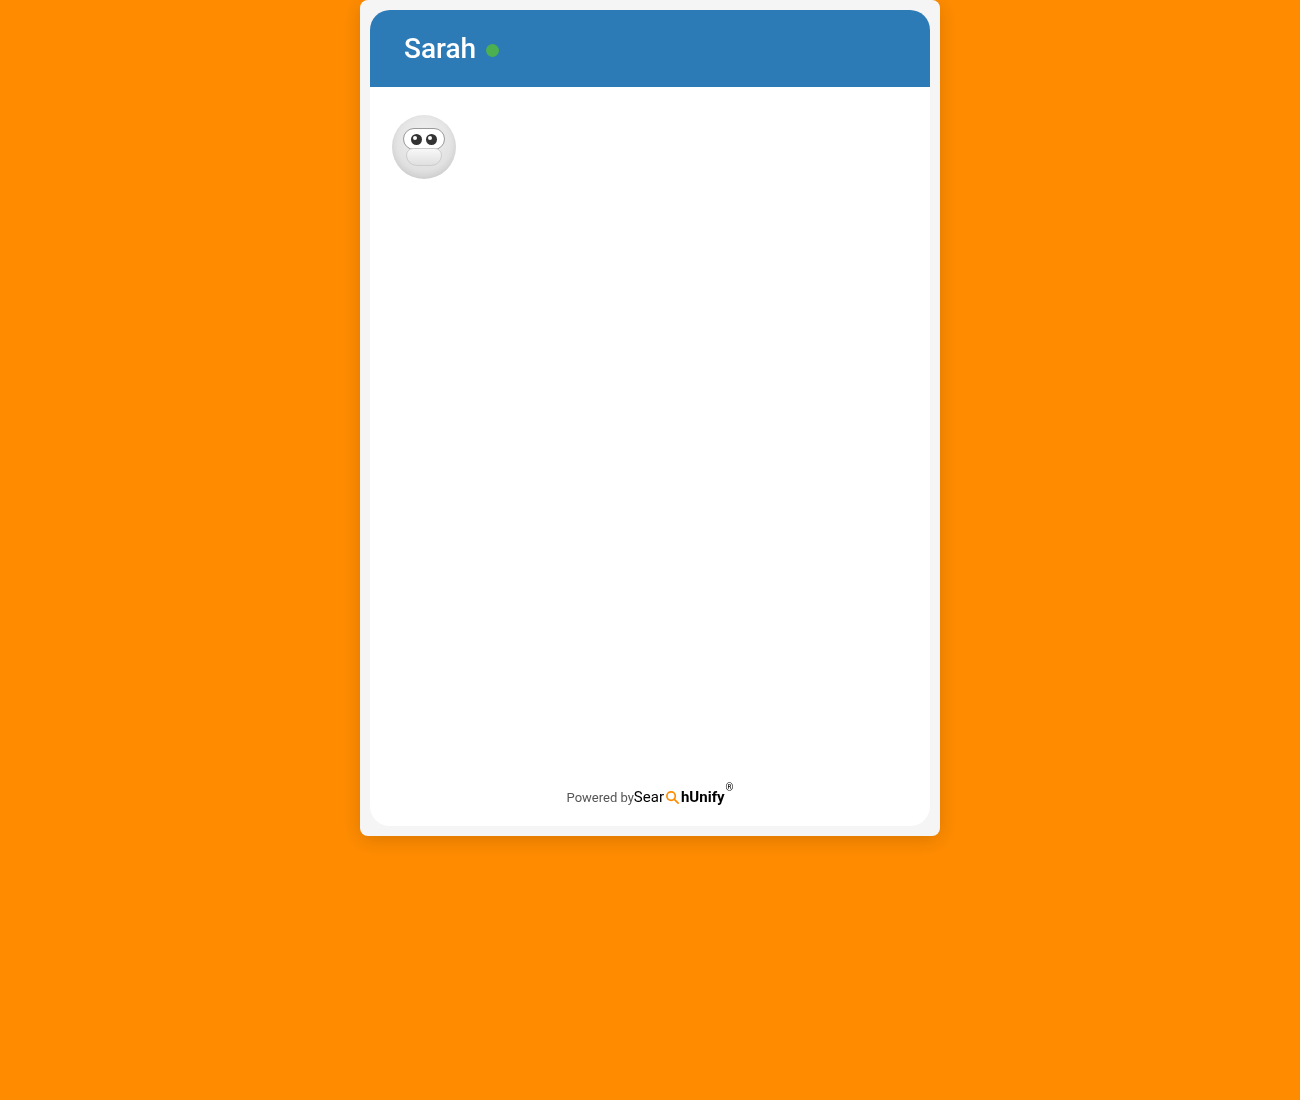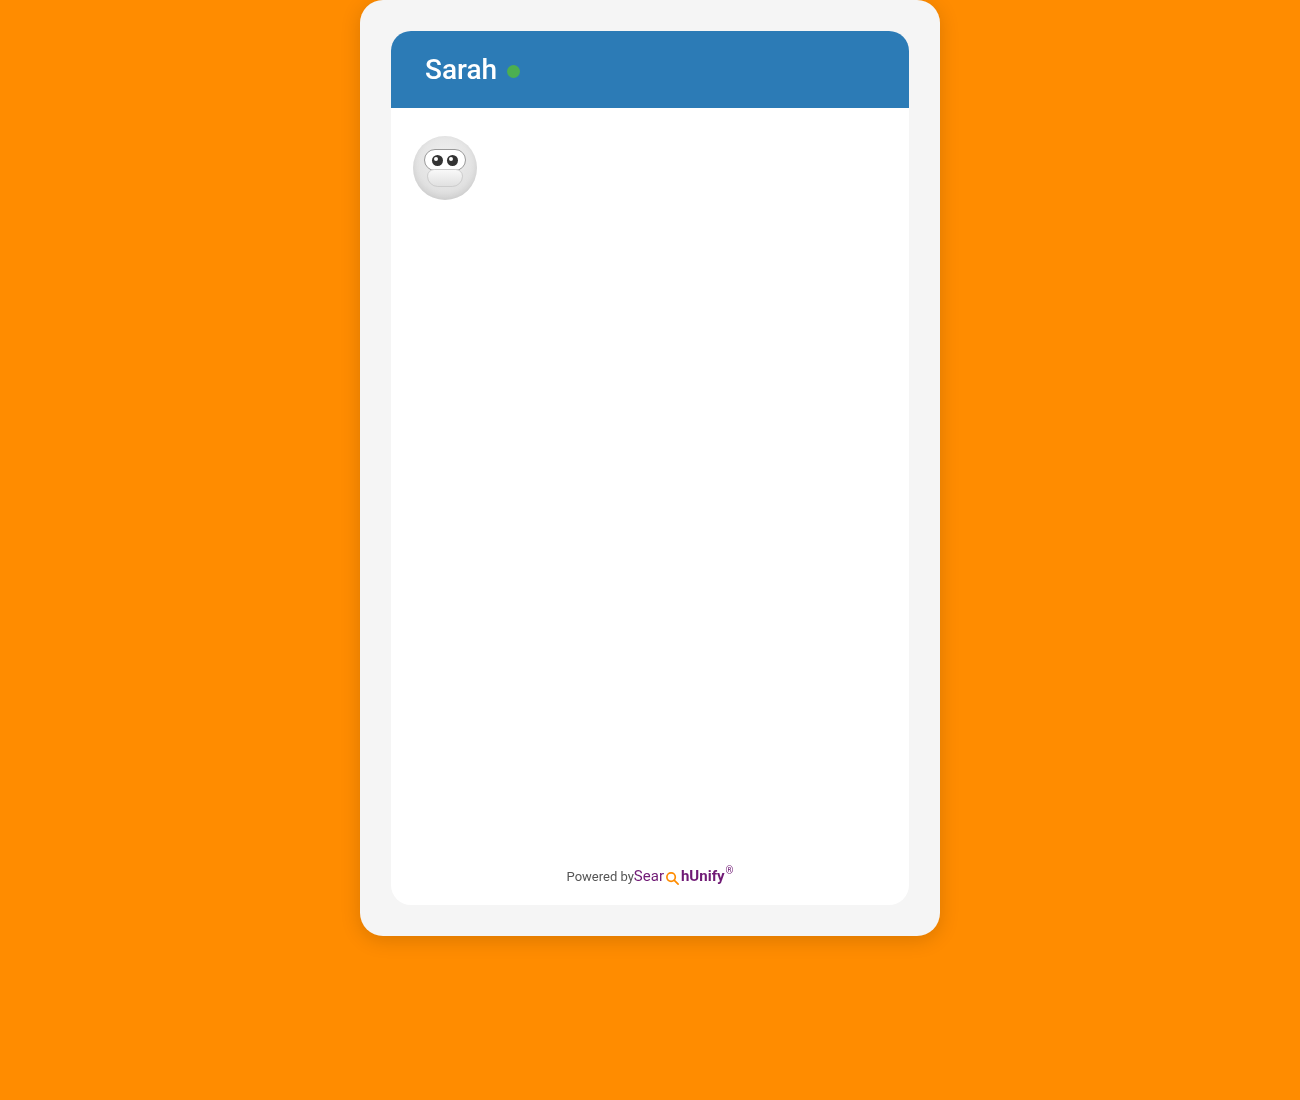--- a/index.html
+++ b/index.html
@@ -14,25 +14,25 @@
       background: #ff8c00;
       font-family: -apple-system, BlinkMacSystemFont, "Segoe UI", Roboto, Arial, sans-serif;
       display: flex;
       justify-content: center;
       align-items: flex-start;
       overflow: hidden;
     }
     
     .chat-widget {
       width: 580px;
-      height: 936px;
+      height: 836px;
       margin-top: 0;
       background: #f5f5f5;
-      border-radius: 23px;
-      padding: 31px;
+      border-radius: 8px;
+      padding: 10px;
       box-shadow: 0 4px 20px rgba(0,0,0,0.15);
       display: flex;
       flex-direction: column;
     }
     
     .chat-inner {
       flex: 1;
       background: #ffffff;
       border-radius: 20px;
       display: flex;
@@ -140,23 +140,23 @@
       color: #444;
     }
     
     .powered-text {
       font-size: 13px;
       color: #555;
     }
     
     .brand-logo {
       display: inline-flex;
-      align-items: center;
+      align-items: flex-start;
       font-size: 15px;
-      color: #701a75;
+      color: #000000;
       font-weight: 400;
     }
     
     .brand-sear {
       font-weight: 400;
     }
     
     .brand-icon {
       display: inline-flex;
       width: 15px;

